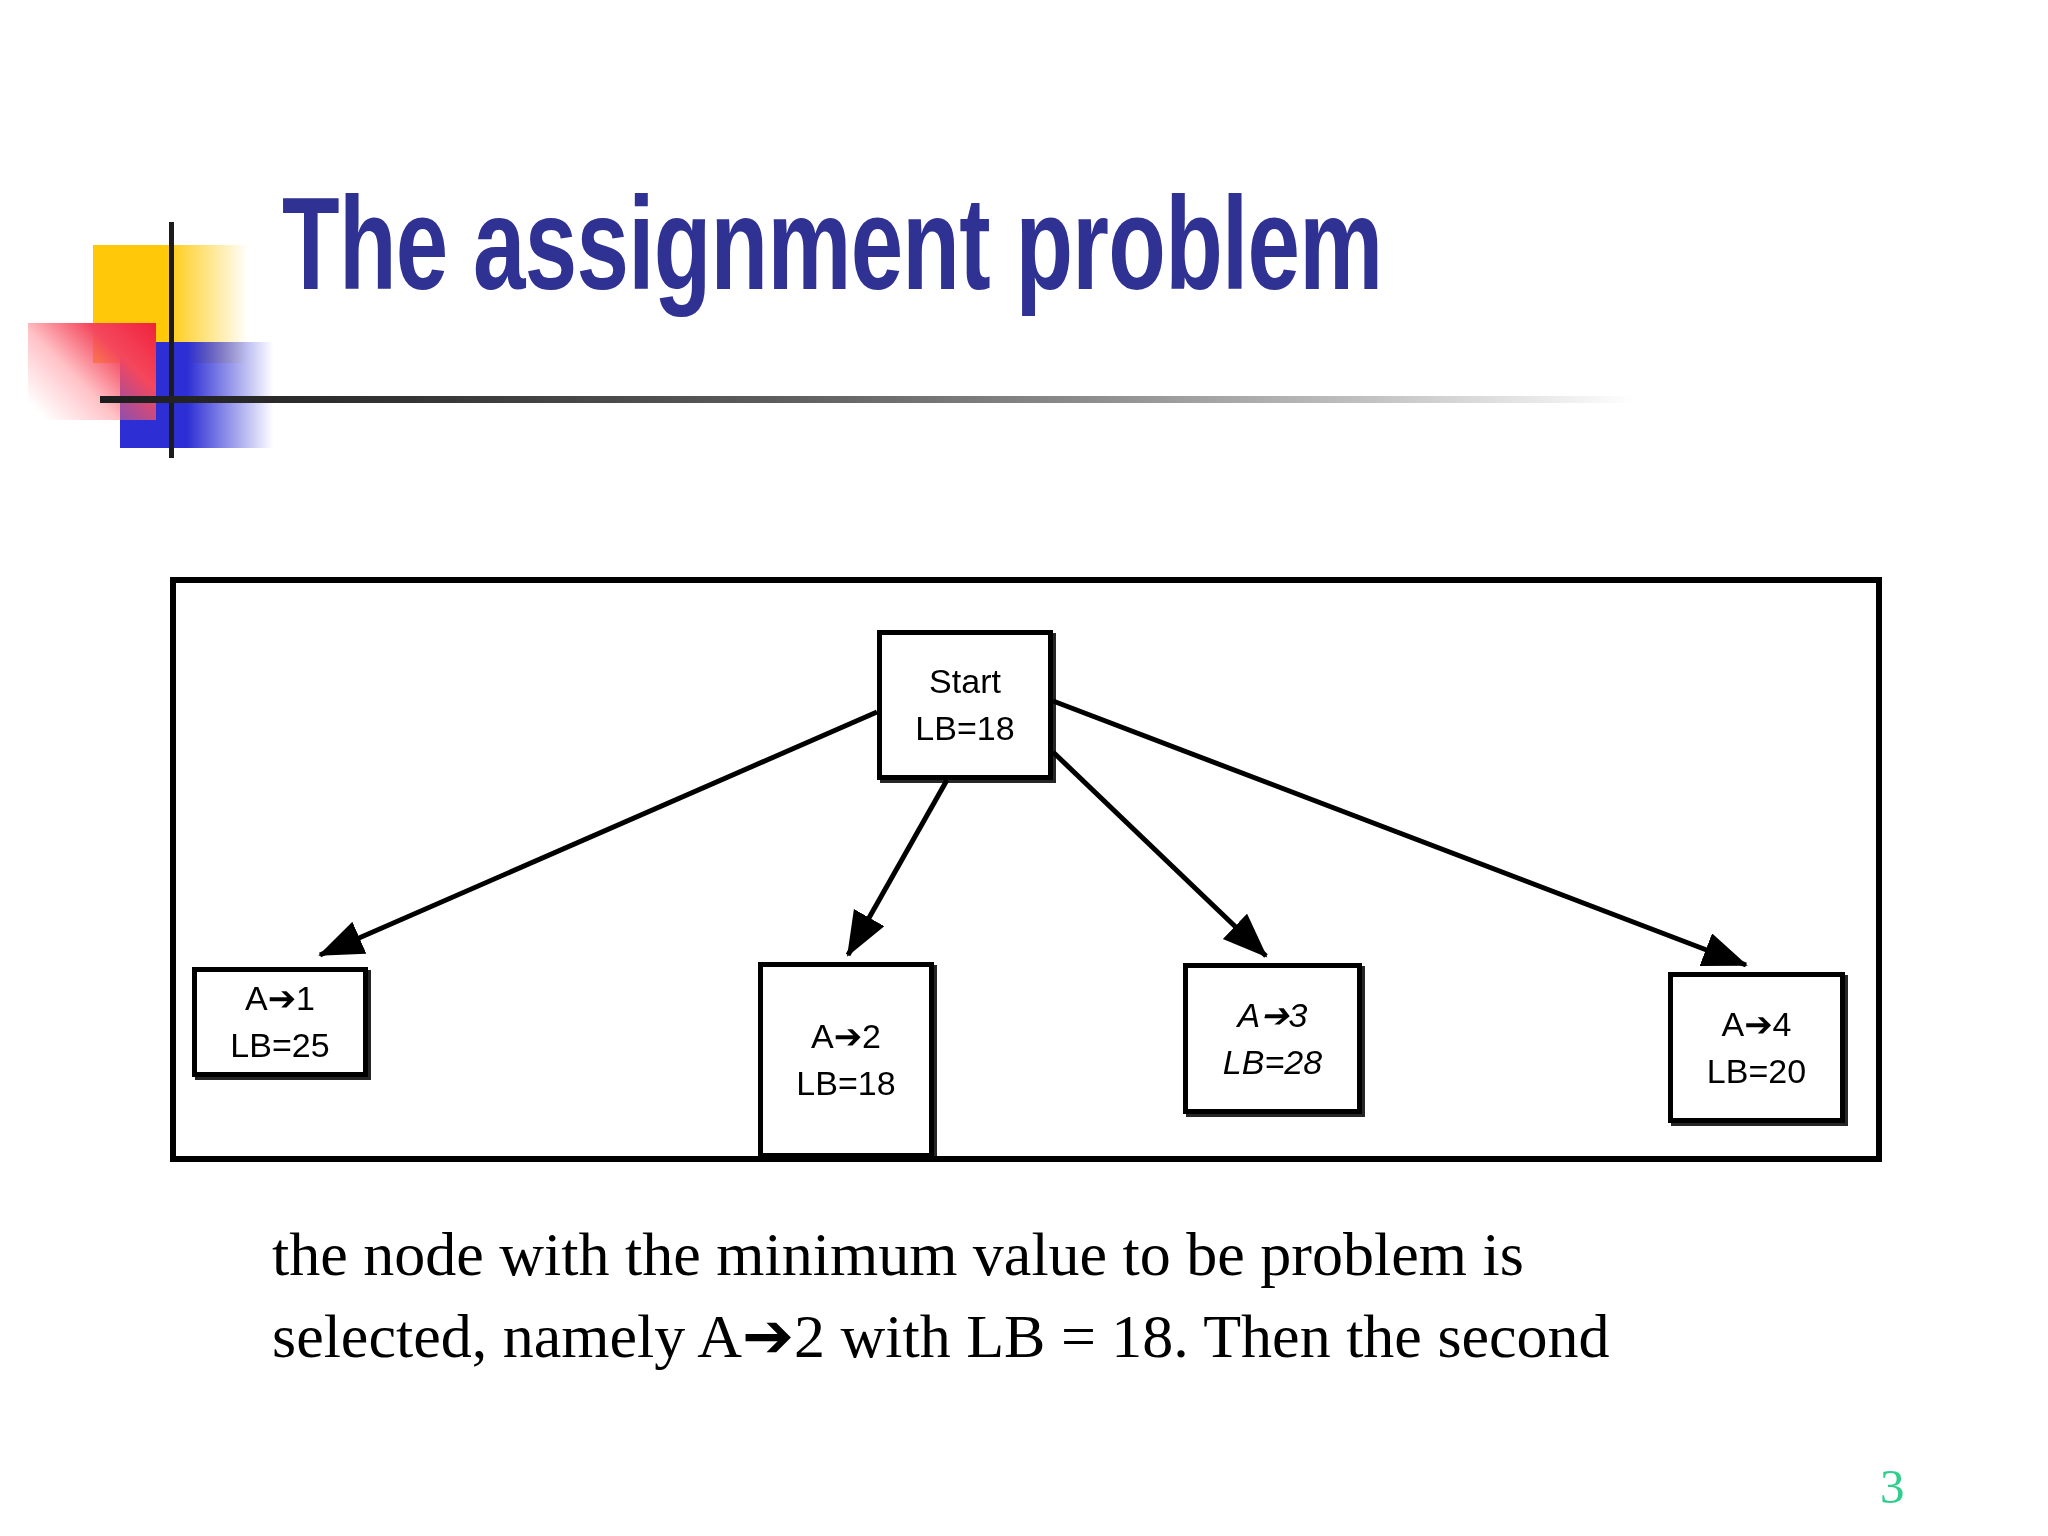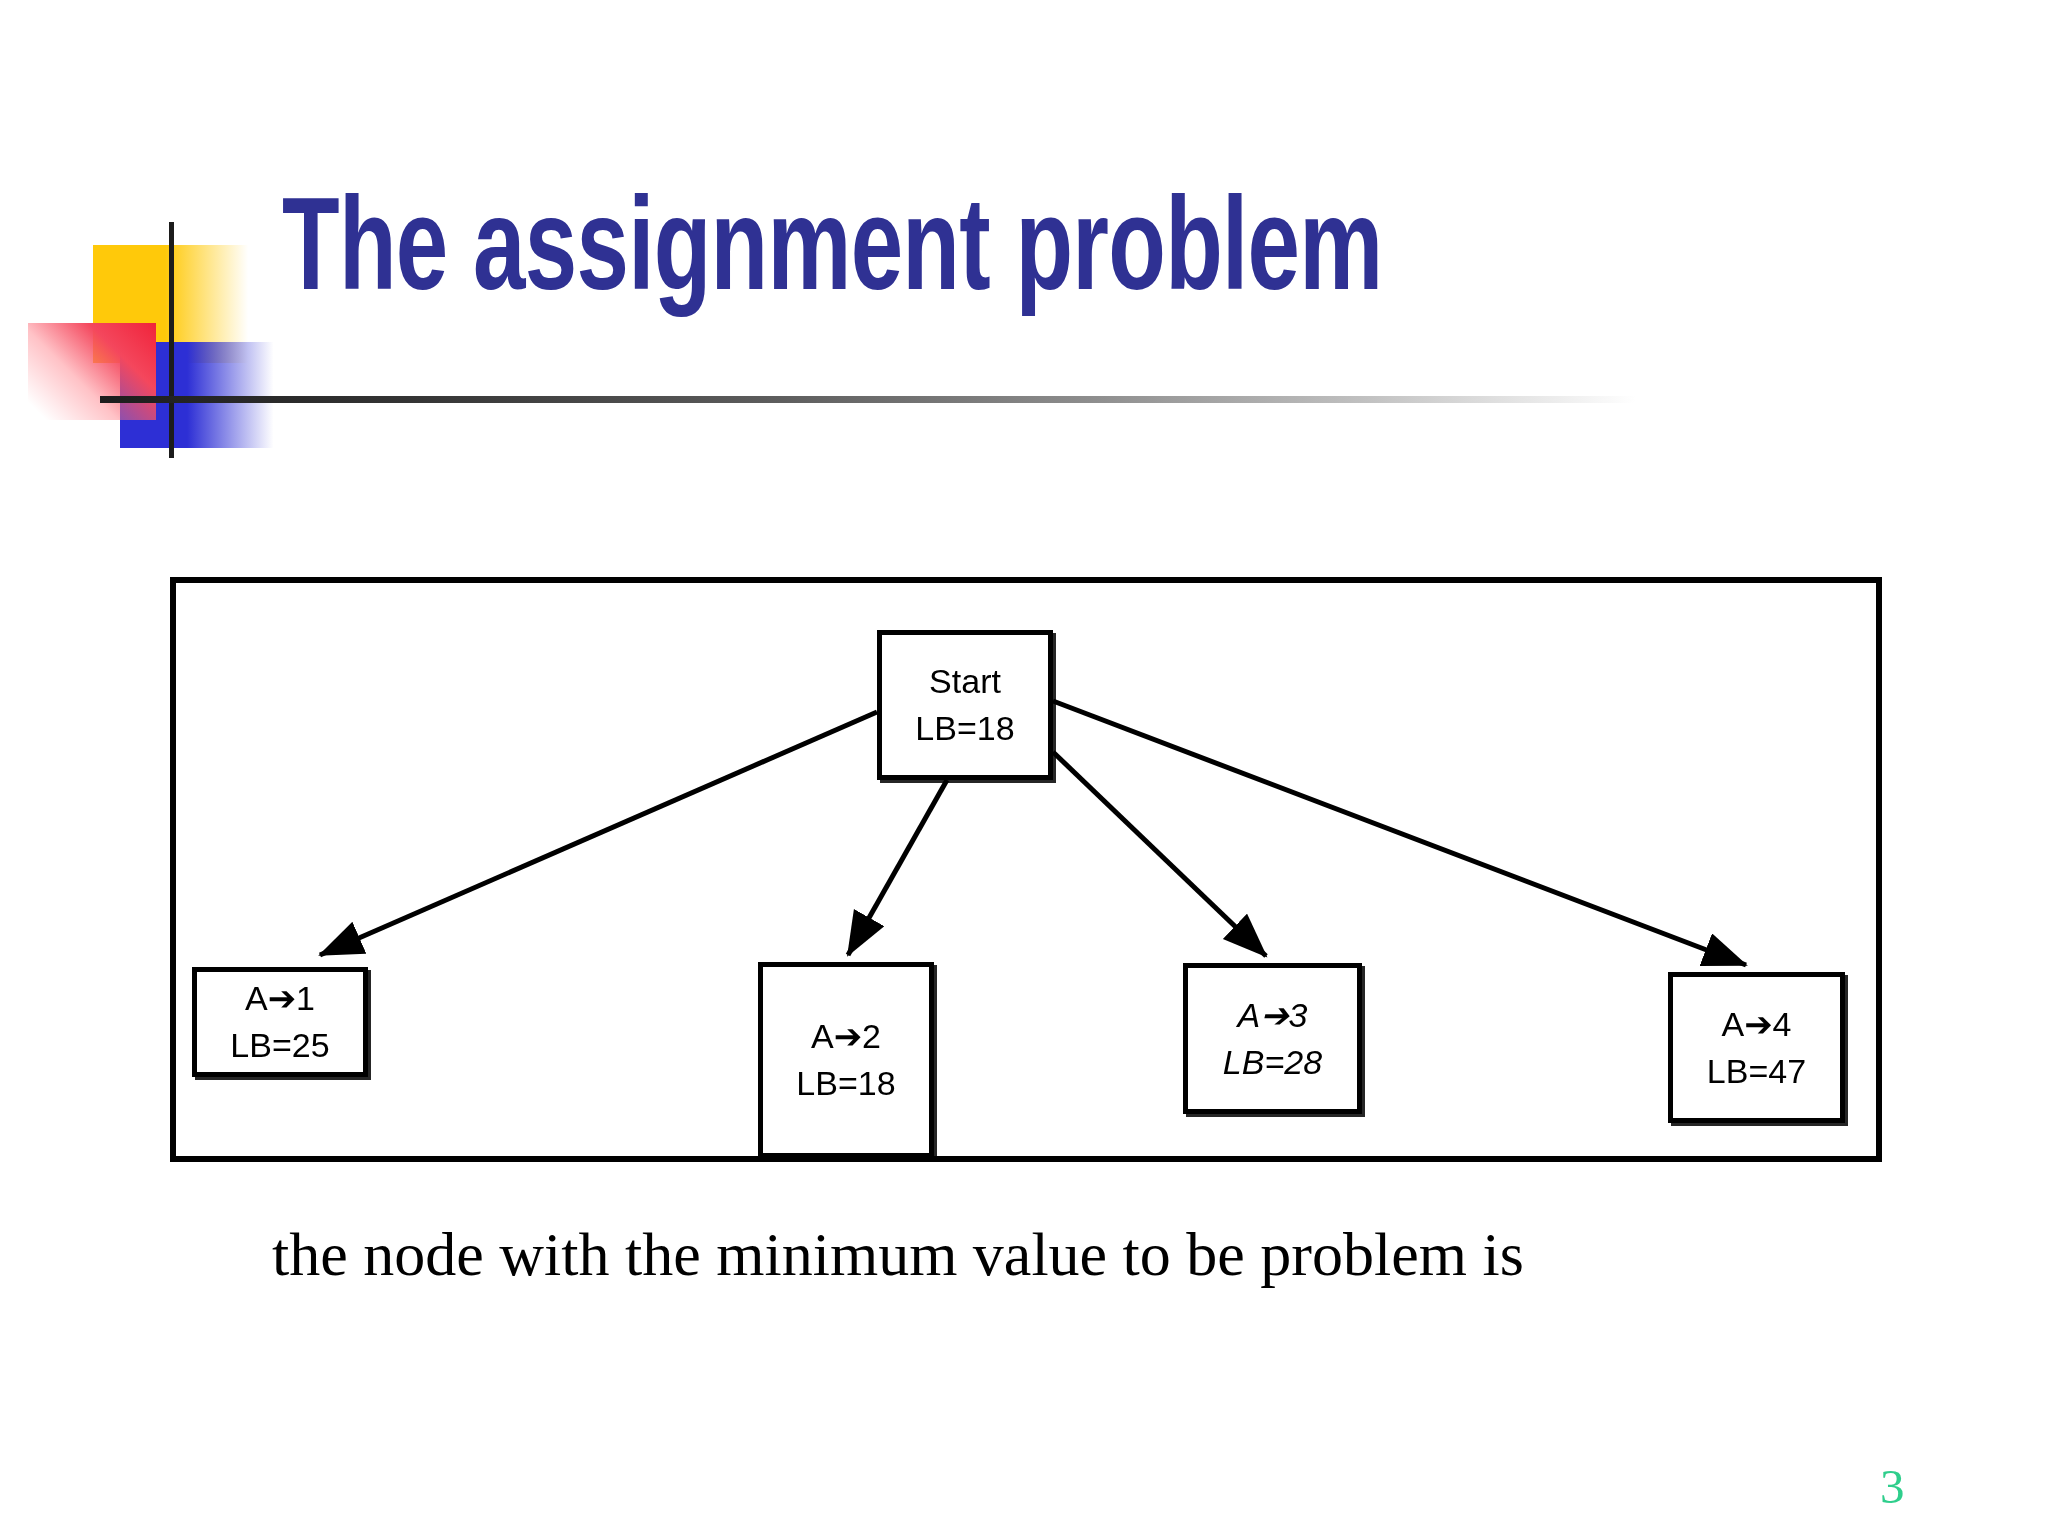--- a/index.html
+++ b/index.html
@@ -87,23 +87,24 @@
     <div class="node" id="node-a2">
       <span>A➔2</span>
       <span>LB=18</span>
     </div>
     <div class="node" id="node-a3">
       <span>A➔3</span>
       <span>LB=28</span>
     </div>
     <div class="node" id="node-a4">
       <span>A➔4</span>
-      <span>LB=47</span>
+      <span>LB=20</span>
     </div>
   </div>
 
   <div id="body-text">
     <div>the node with the minimum value to be problem is</div>
+    <div>selected, namely A➔2 with LB = 18. Then the second</div>
   </div>
 
   <div id="page-number">3</div>
 
 </div>
 
 </body></html>

